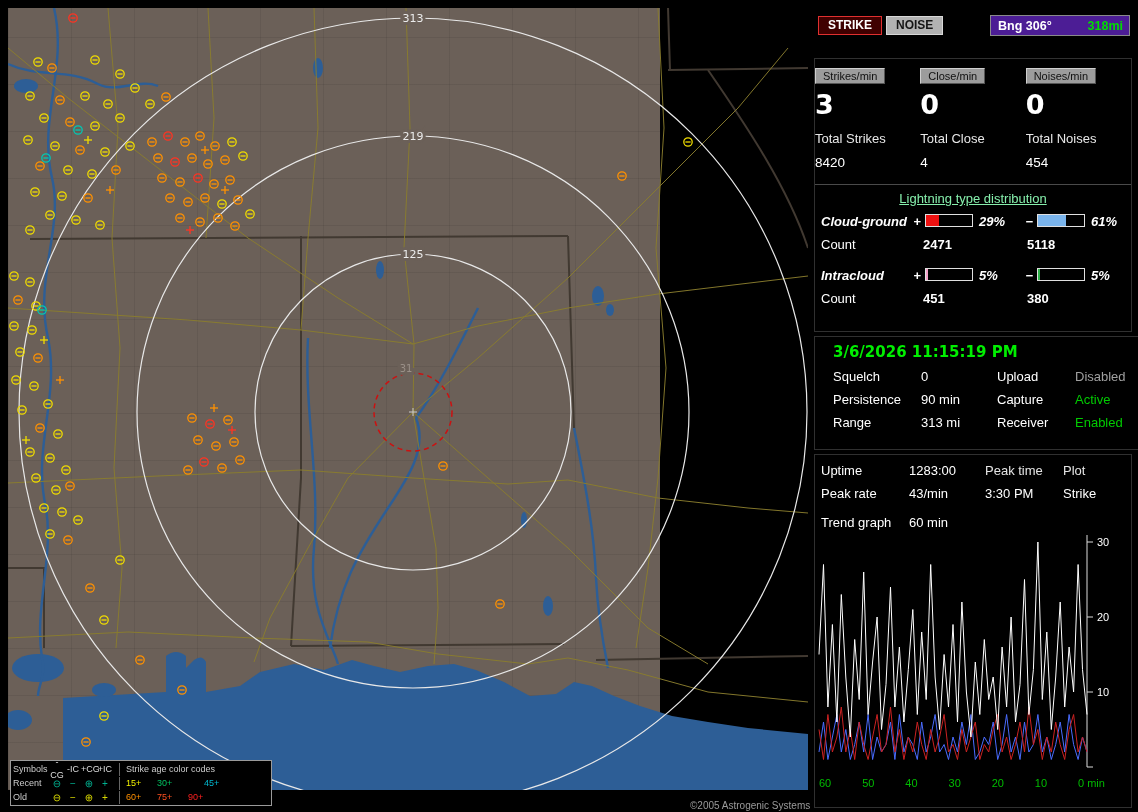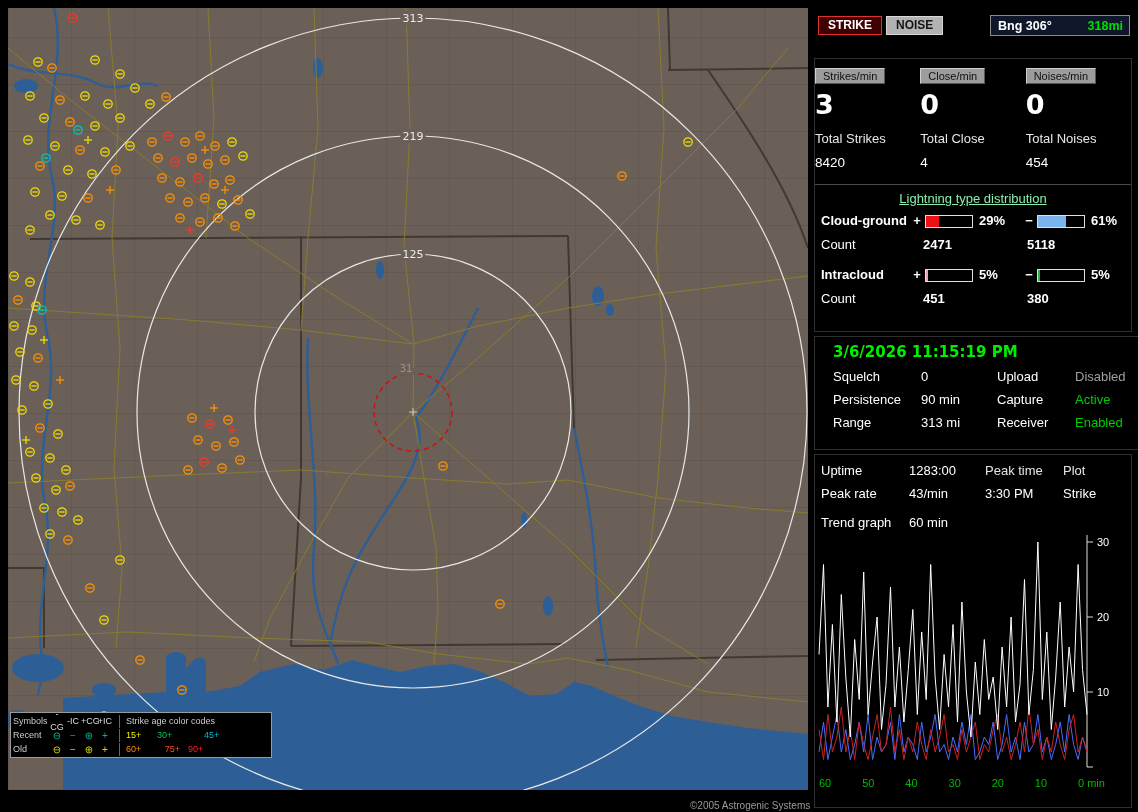--- a/index.html
+++ b/index.html
@@ -1,66 +1,66 @@
 <!DOCTYPE html>
 <html><head>
 <meta charset="utf-8">
 <style>
   html,body{margin:0;padding:0;background:#000;width:1138px;height:812px;position:relative;
     font-family:"Liberation Sans",sans-serif;color:#fff;overflow:hidden;}
 
   
-  #map{position:absolute;left:8px;top:8px;width:800px;height:782px;background:#6b6058;
+  #map{position:absolute;left:8px;top:8px;width:652px;height:782px;background:#6b6058;
     background-image:
       repeating-linear-gradient(0deg, rgba(0,0,0,0.07) 0 1px, transparent 1px 47px),
       repeating-linear-gradient(90deg, rgba(0,0,0,0.07) 0 1px, transparent 1px 63px);}
   #map svg{position:absolute;left:0;top:0;}
   .ring-label{fill:#ececec;font:11px "DejaVu Sans",sans-serif;text-anchor:middle;
     paint-order:stroke;stroke:#6b6058;stroke-width:6px;}
   .ring-label.dim{fill:#9a9088;font-size:10px;}
 
   
-  #legend{position:absolute;left:10px;top:712px;width:256px;background:#000;
+  #legend{position:absolute;left:10px;top:760px;width:256px;background:#000;
     border:1px solid #9a9a9a;font-size:9px;line-height:13px;color:#ddd;padding:1px 2px;}
   .leg-head,.leg-row{display:flex;align-items:center;height:14px;}
   .leg-label{width:36px;color:#ccc;}
   .leg-col,.leg-glyph{width:16px;text-align:center;}
   .leg-glyph{font-size:10px;}
   .leg-ages{margin-left:6px;padding-left:6px;border-left:1px solid #666;display:flex;}
   .leg-age,.leg-agehead{width:31px;}
   .leg-agehead{width:auto;color:#ccc;}
 
   #copyright{position:absolute;left:690px;top:800px;font-size:10px;color:#9a9a9a;}
 
   
   .btn{position:absolute;height:17px;font-size:12px;font-weight:bold;line-height:17px;
     text-align:center;padding:0 9px;cursor:default;}
   #strike-btn{left:818px;top:16px;background:#3f0000;border:1px solid #e03030;color:#fff;}
   #noise-btn{left:886px;top:16px;background:#b2b2b2;border:1px solid #d8d8d8;color:#151515;}
-  #bng-box{position:absolute;left:990px;top:15px;width:138px;height:19px;background:#0f172a;
+  #bng-box{position:absolute;left:990px;top:15px;width:138px;height:19px;background:#4c1d95;
     border:1px solid #8a8a8a;display:flex;align-items:center;font-size:12.5px;font-weight:bold;}
   #bng-label{padding-left:7px;}
   #bng-value{margin-left:auto;padding-right:6px;}
 
   .box{position:absolute;left:814px;width:316px;background:#000;border:1px solid #303030;}
   #box-stats{top:58px;height:272px;}
   #box-status{top:336px;height:112px;padding-left:12px;}
   #box-session{top:454px;height:352px;}
 
   .grid3{display:grid;grid-template-columns:repeat(3,1fr);text-align:left;}
   .chips-row{padding-top:7px;}
   .chip{display:inline-block;background:#9c9c9c;color:#101010;font-size:11px;
     padding:1px 7px;border:1px solid #cfcfcf;border-right-color:#555;border-bottom-color:#555;}
   .rates-row{margin-top:5px;font:bold 27px "DejaVu Sans",sans-serif;}
   .totals-label-row{margin-top:11px;font-size:13px;color:#e8e8e8;}
   .totals-value-row{margin-top:9px;font-size:13.5px;}
   .divider{margin-top:14px;border-top:1px solid #4a4a4a;}
   .section-title{margin:6px 6px 2px 6px;color:#86efac;font-size:13px;text-decoration:underline;text-align:center;}
 
-  .dist-row{display:flex;align-items:flex-end;margin:8px 0 0 6px;font-size:13px;height:14px;}
+  .dist-row{display:flex;align-items:flex-start;margin:8px 0 0 6px;font-size:13px;height:14px;font-style:italic;}
   .dist-name{width:90px;font-weight:bold;}
   .sign{width:12px;text-align:center;font-weight:bold;}
   .sign.s2{margin-left:8px;}
   .bar{width:46px;height:11px;border:1px solid #e0e0e0;background:#000;position:relative;margin:0 2px;}
   .bar-fill{position:absolute;left:0;top:0;bottom:0;}
   .pct{width:36px;font-weight:bold;margin-left:4px;}
   .count-row{display:flex;margin:9px 0 0 6px;font-size:13px;}
   .count-label{width:90px;}
   .count-v1{width:100px;font-weight:bold;padding-left:12px;}
   .count-v2{font-weight:bold;margin-left:4px;}
@@ -655,21 +655,21 @@
         </span>
       </div>
       <div class="leg-row">
         <span class="leg-label">Old</span>
         <span class="leg-glyph" style="color: rgb(216, 216, 0);">⊖</span>
         <span class="leg-glyph" style="color: rgb(216, 216, 0);">−</span>
         <span class="leg-glyph" style="color: rgb(216, 216, 0);">⊕</span>
         <span class="leg-glyph" style="color: rgb(216, 216, 0);">+</span>
         <span class="leg-ages">
           <span class="leg-age" style="color: rgb(255, 144, 0);">60+</span>
-          <span class="leg-age" style="color: rgb(255, 80, 32); text-align: center;">75+</span>
+          <span class="leg-age" style="color: rgb(255, 80, 32);">75+</span>
           <span class="leg-age" style="color: rgb(255, 32, 32);">90+</span>
         </span>
       </div>
     </div>
 </div>
 
 <div id="copyright">©2005 Astrogenic Systems</div>
 
 <div class="btn" id="strike-btn">STRIKE</div>
 <div class="btn" id="noise-btn">NOISE</div>

